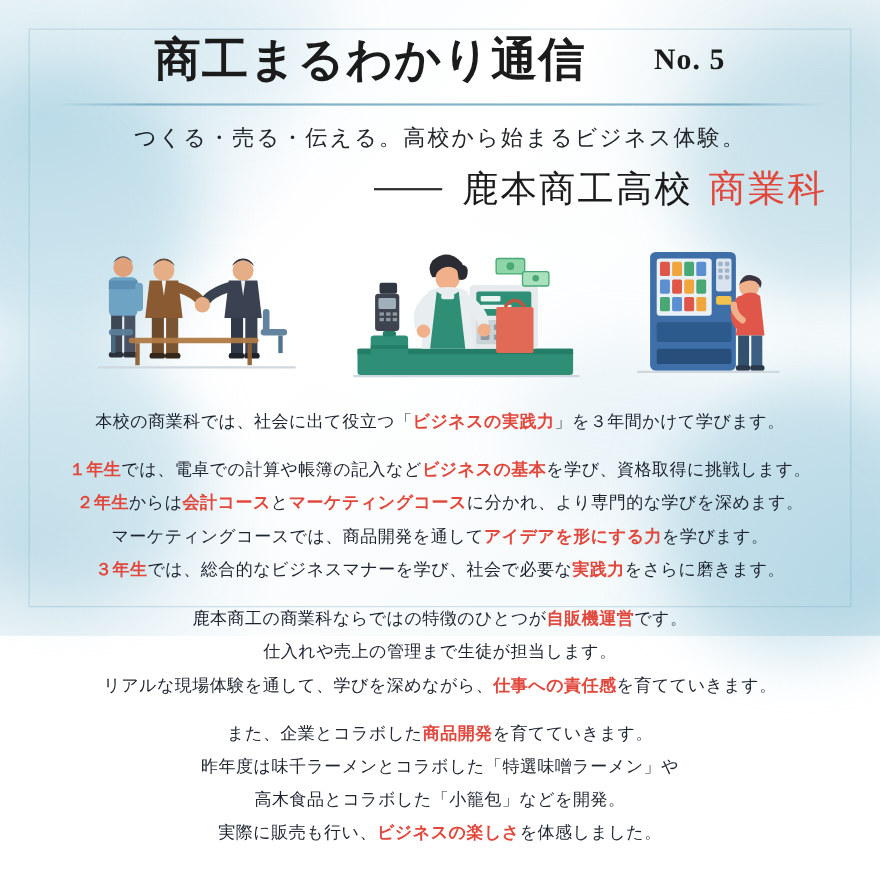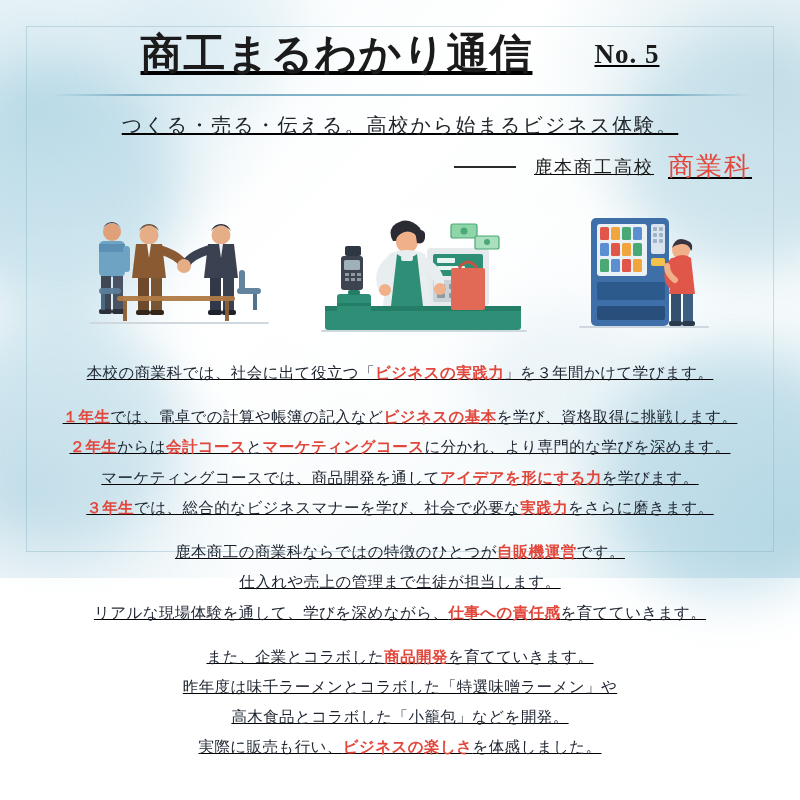--- a/index.html
+++ b/index.html
@@ -19,21 +19,20 @@
     width: 800px;
     height: 578px;
     background:
       radial-gradient(ellipse 360px 260px at 5% 18%, rgba(178,214,228,0.55) 0%, rgba(178,214,228,0.0) 70%),
       radial-gradient(ellipse 340px 300px at 97% 12%, rgba(186,216,226,0.50) 0%, rgba(186,216,226,0.0) 72%),
       radial-gradient(ellipse 330px 280px at 3% 86%, rgba(180,212,226,0.50) 0%, rgba(180,212,226,0.0) 70%),
       radial-gradient(ellipse 340px 300px at 99% 92%, rgba(176,210,224,0.55) 0%, rgba(176,210,224,0.0) 72%),
       radial-gradient(ellipse 420px 220px at 50% 50%, rgba(255,255,255,0.85) 0%, rgba(255,255,255,0.1) 80%),
       linear-gradient(135deg, #f3f9fb 0%, #ffffff 40%, #f7fbfc 70%, #eef7fa 100%);
     box-sizing: border-box;
-    text-decoration: underline;
   }
 
   
   .blotch {
     position: absolute;
     border-radius: 50%;
     filter: blur(26px);
     pointer-events: none;
   }
   .b1 { left: -60px; top: 60px; width: 240px; height: 260px; background: rgba(157,203,221,0.45); }
@@ -109,27 +108,27 @@
   }
   .dash {
     display: inline-block;
     width: 62px;
     height: 2px;
     background: #2b2b2b;
     margin-right: 4px;
   }
   .school-name {
     font-family: "Liberation Serif", serif;
-    font-size: 18px;
+    font-size: 33px;
     color: #1b1b1b;
     letter-spacing: 2px;
   }
   .dept-name {
     font-family: "Liberation Serif", serif;
-    font-size: 26px;
+    font-size: 34px;
     color: #e2473c;
     letter-spacing: 2px;
   }
 
   
   .illus-row {
     margin-top: 18px;
     display: flex;
     align-items: flex-end;
     justify-content: center;

